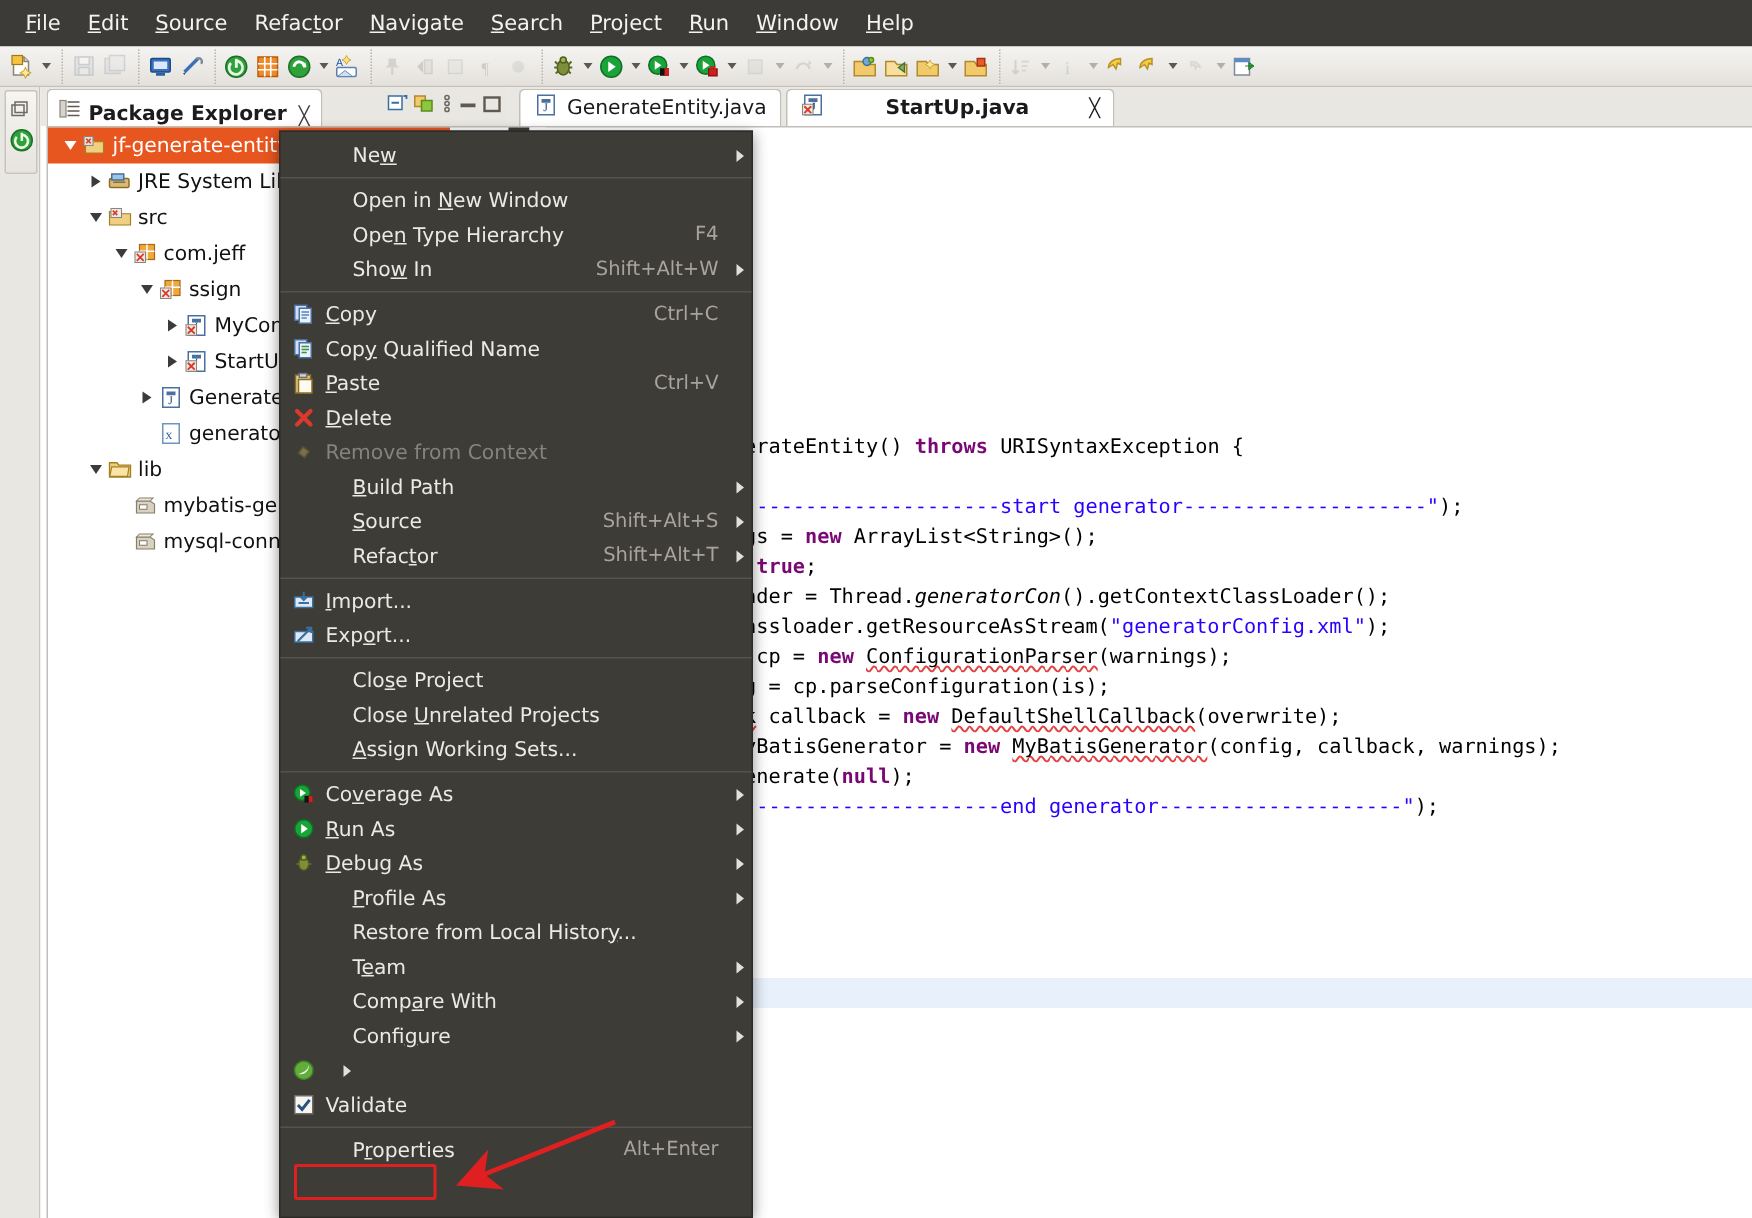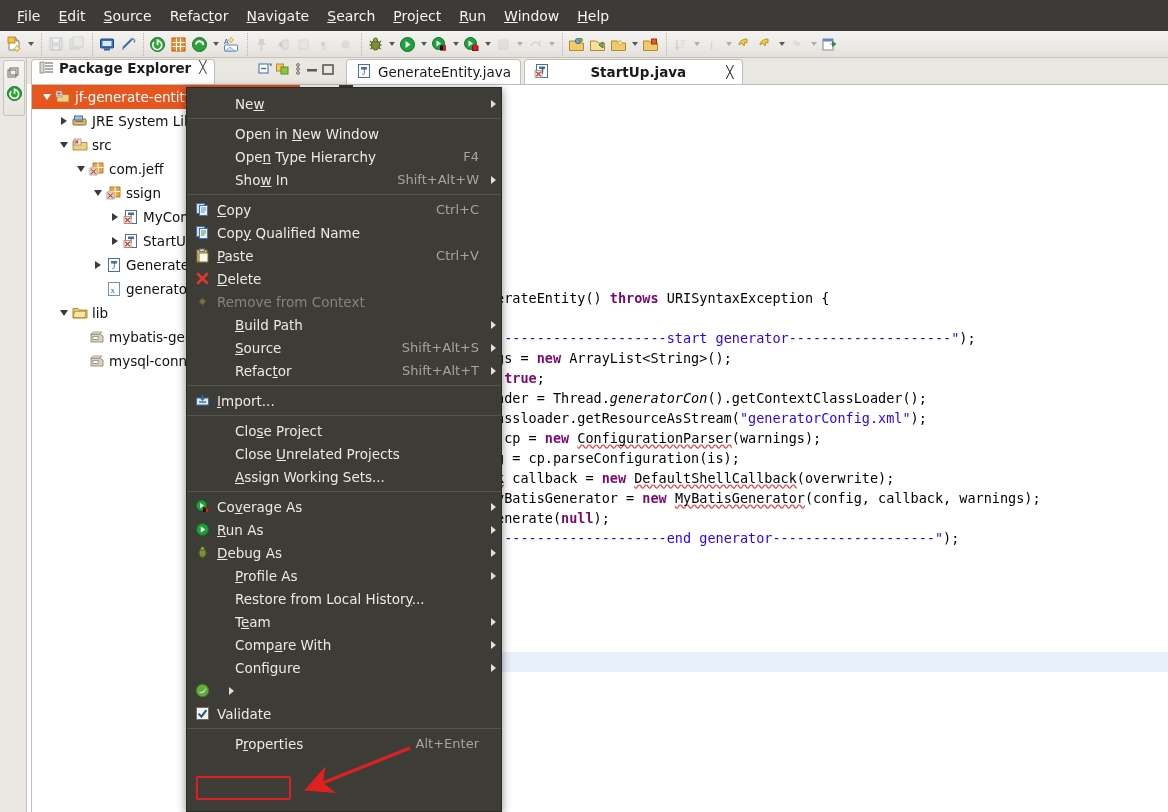--- a/index.html
+++ b/index.html
@@ -61,21 +61,21 @@
   .pe-panel { position:absolute; left:27px; top:58px; width:312px; height:754px; background:#fff; }
   .pe-tabrow {
     position:absolute; left:0; top:0; width:312px; height:26px;
     background:#e9e7e2;
   }
   .pe-tab {
     position:absolute; left:4px; top:1px; height:25px;
     background:#ffffff;
     border:1px solid #c3bfb8; border-bottom:none;
     border-top-left-radius:4px; border-top-right-radius:4px;
-    display:flex; align-items:flex-start; gap:5px; padding:0 8px 0 7px;
+    display:flex; align-items:flex-end; gap:5px; padding:0 8px 0 7px;
     font-size:13.5px; color:#1c1c1c; font-weight:bold;
   }
   .pe-tab .close { font-size:12px; color:#3b3b3b; font-weight:normal; margin-left:3px; }
   .pe-toolbar { position:absolute; right:4px; top:3px; display:flex; align-items:center; gap:2px; }
 
   .pe-body {
     position:absolute; left:4px; top:26px; width:308px; height:728px;
     background:#ffffff; border-left:1px solid #c3bfb8; border-top:1px solid #c3bfb8;
   }
 
@@ -831,20 +831,32 @@
           <svg width="15" height="15" viewBox="0 0 15 15">
             <rect x="1.5" y="5" width="12" height="7" fill="#dfe9f6" stroke="#3a6fa0"></rect>
             <path d="M4 9h7" stroke="#3a6fa0" stroke-width="1.4"></path>
             <path d="M7.5 1.5v5M5.5 5l2 2 2-2" stroke="#3a6fa0" stroke-width="1.3" fill="none"></path>
           </svg>
         </span>
         <span class="ctx-lbl"><u>I</u>mport...</span>
         <span class="ctx-acc"></span>
         <span class="ctx-sub"></span>
       </div>
+      <div class="ctx-item">
+        <span class="ctx-ico">
+          <svg width="15" height="15" viewBox="0 0 15 15">
+            <rect x="1.5" y="5" width="12" height="7" fill="#dfe9f6" stroke="#3a6fa0"></rect>
+            <path d="M3.5 11.5L12 3" stroke="#3a6fa0" stroke-width="1.5"></path>
+            <path d="M9 2.5h3.5V6" stroke="#3a6fa0" stroke-width="1.3" fill="none"></path>
+          </svg>
+        </span>
+        <span class="ctx-lbl">Exp<u>o</u>rt...</span>
+        <span class="ctx-acc"></span>
+        <span class="ctx-sub"></span>
+      </div>
       <div class="ctx-sep"></div>
       <div class="ctx-item">
         <span class="ctx-ico"></span>
         <span class="ctx-lbl ctx-noico">Clo<u>s</u>e Project</span>
         <span class="ctx-acc"></span>
         <span class="ctx-sub"></span>
       </div>
       <div class="ctx-item">
         <span class="ctx-ico"></span>
         <span class="ctx-lbl ctx-noico">Close <u>U</u>nrelated Projects</span>

